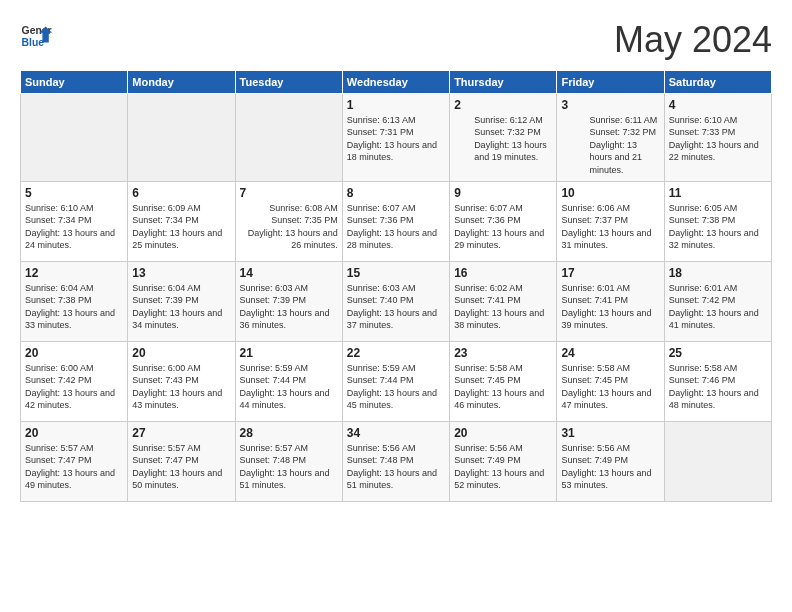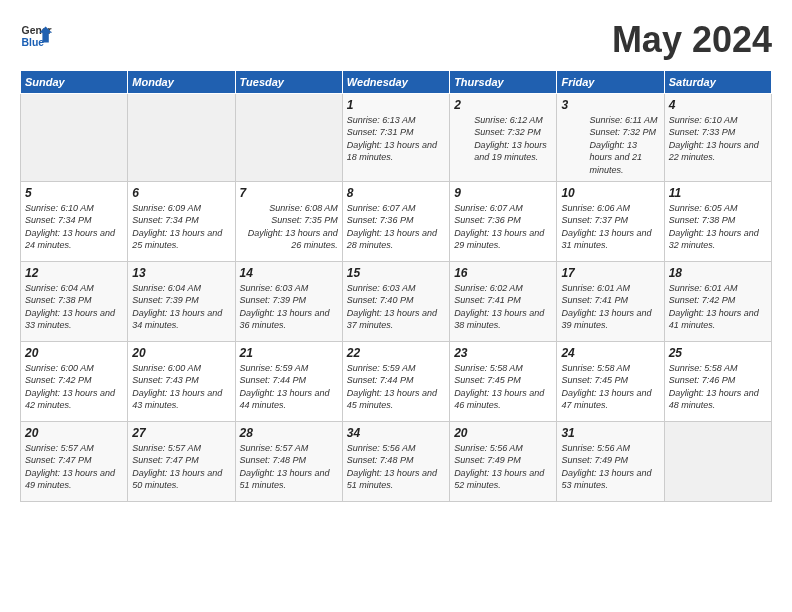--- a/index.html
+++ b/index.html
@@ -23,33 +23,32 @@
     }
     .logo-icon {
       width: 32px;
       height: 32px;
     }
     .title-block {
       text-align: right;
     }
     .main-title {
       font-size: 36px;
-      font-weight: bold;
+      font-weight: normal;
       color: #333;
       line-height: 1.1;
     }
     .subtitle {
       font-size: 16px;
       color: #555;
     }
     table {
       width: 100%;
       border-collapse: collapse;
       font-size: 10px;
-      font-style: italic;
     }
     thead tr th {
       background-color: #2060b0;
       color: white;
       padding: 5px 4px;
       text-align: left;
       font-size: 11px;
       font-weight: bold;
       border: 1px solid #fff;
     }

